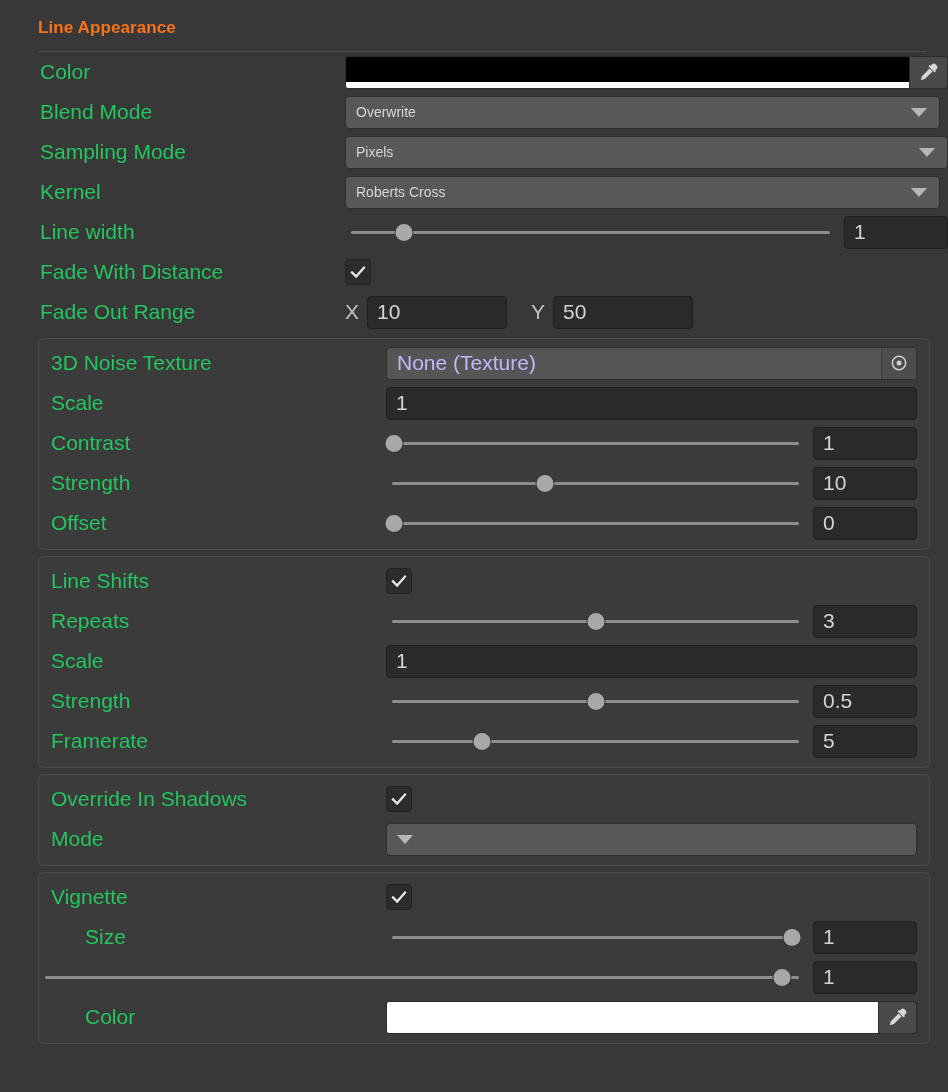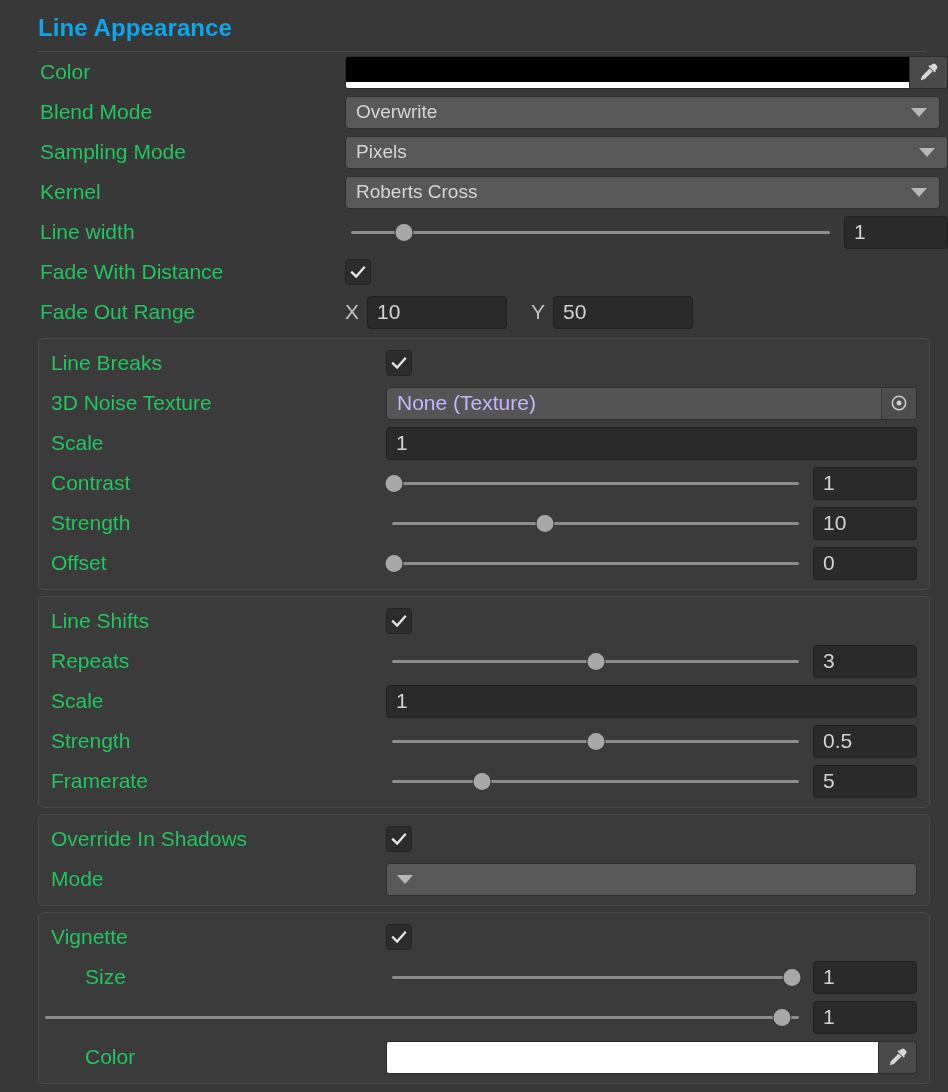--- a/index.html
+++ b/index.html
@@ -23,23 +23,23 @@
     box-sizing: border-box;
     padding: 0 0 0 0;
     position: relative;
   }
 
   
   .section-header {
     padding: 14px 0 0 38px;
   }
   .section-title {
-    font-size: 24px;
+    font-size: 17px;
     font-weight: bold;
-    color: #0ea5e9;
+    color: #f97316;
     letter-spacing: 0.1px;
     line-height: 28px;
   }
   .section-rule {
     margin: 9px 0 0 38px;
     width: 888px;
     height: 1px;
     background: #4c4c4c;
   }
 
@@ -121,21 +121,21 @@
     background: #585858;
     border: 1px solid #2e2e2e;
     border-radius: 4px;
     box-sizing: border-box;
     display: flex;
     align-items: center;
     padding: 0 8px 0 10px;
   }
   .dropdown-value {
     flex: 1 1 auto;
-    font-size: 19px;
+    font-size: 14px;
     color: #d6d6d6;
     line-height: 24px;
     white-space: nowrap;
     overflow: hidden;
   }
   .caret {
     width: 0; height: 0;
     border-left: 8px solid transparent;
     border-right: 8px solid transparent;
     border-top: 9px solid #b6b6b6;
@@ -357,30 +357,20 @@
       <div class="vec2">
         <span class="vec-axis">X</span>
         <div class="vec-field">10</div>
         <span class="vec-axis">Y</span>
         <div class="vec-field">50</div>
       </div>
     </div>
   </div>
 
   <div class="group">
-    <div class="row">
-      <div class="row-label">Line Breaks</div>
-      <div class="row-field">
-        <div class="checkbox">
-          <svg width="18" height="18" viewBox="0 0 24 24" aria-hidden="true">
-            <path d="M4 12.5 9.5 18 20 6" stroke="#e8e8e8" stroke-width="3" fill="none" stroke-linecap="square"></path>
-          </svg>
-        </div>
-      </div>
-    </div>
 
     <div class="row">
       <div class="row-label">3D Noise Texture</div>
       <div class="row-field">
         <div class="object-field">
           <span class="object-name">None (Texture)</span>
           <span class="object-picker">
             <svg width="20" height="20" viewBox="0 0 24 24" aria-hidden="true">
               <circle cx="12" cy="12" r="8" fill="none" stroke="#d0d0d0" stroke-width="1.8"></circle>
               <circle cx="12" cy="12" r="3" fill="#d0d0d0"></circle>

